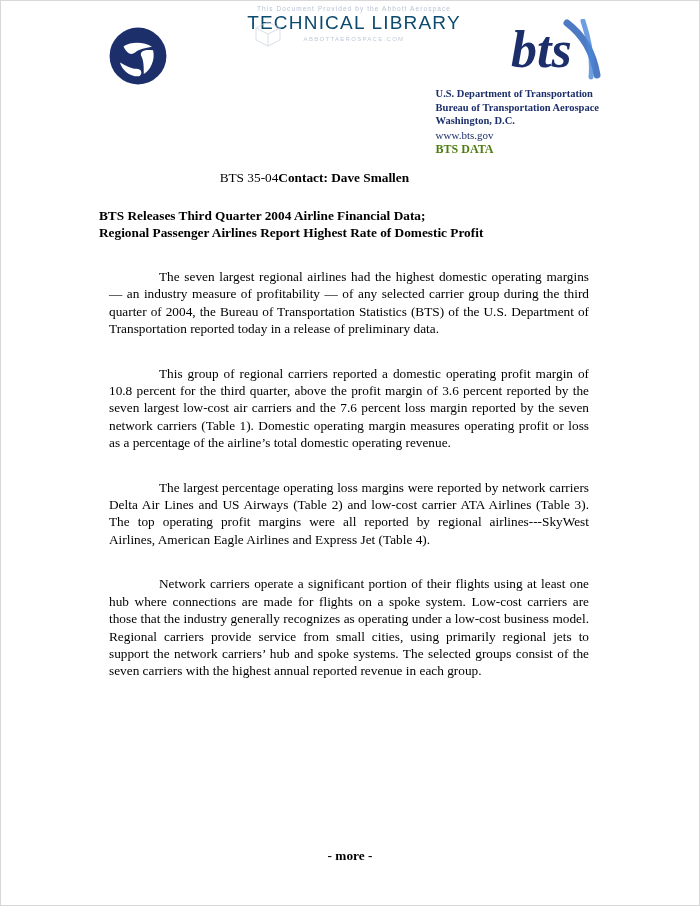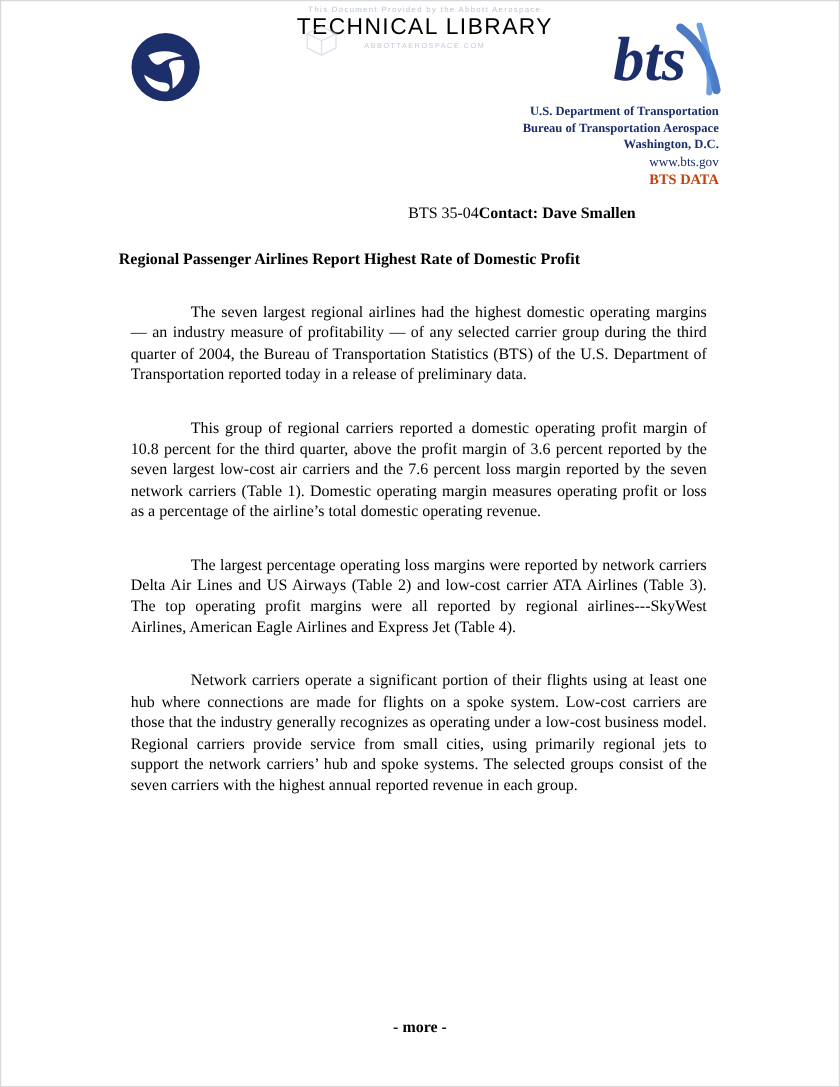--- a/index.html
+++ b/index.html
@@ -38,21 +38,21 @@
     font-family: "Liberation Sans", sans-serif;
     font-size: 6.5px;
     letter-spacing: 1.1px;
     color: #b9c4d4;
     margin: 0 0 1px 0;
   }
   .wm-main {
     font-family: "Liberation Sans", sans-serif;
     font-size: 19px;
     letter-spacing: 1.2px;
-    color: #000000;
+    color: #0c4a6e;
     line-height: 20px;
     margin: 0;
   }
   .wm-sub {
     font-family: "Liberation Sans", sans-serif;
     font-size: 6px;
     letter-spacing: 1.3px;
     color: #bfc9d8;
     margin: 3px 0 0 0;
   }
@@ -81,53 +81,52 @@
     top: 18px;
     width: 106px;
     height: 62px;
   }
 
   
   .agency {
     position: absolute;
     right: 100px;
     top: 86px;
-    text-align: right;
     font-family: "Liberation Serif", serif;
     font-size: 10.5px;
     line-height: 13.5px;
     color: #1c2f6b;
     font-weight: bold;
   }
   .agency .web {
     font-weight: normal;
     font-size: 11px;
     color: #1c2f6b;
     padding-top: 1px;
   }
   .agency .btsdata {
     font-weight: bold;
     font-size: 12px;
-    color: #c2410c;
+    color: #4d7c0f;
     padding-top: 1px;
   }
 
   
   .content {
     position: absolute;
     left: 98px;
     top: 168px;
     width: 500px;
     font-size: 13.3px;
     line-height: 17.4px;
   }
 
   .meta-row {
     display: flex;
-    justify-content: flex-end;
+    justify-content: center;
     font-size: 13.3px;
     line-height: 18px;
   }
   .meta-left { text-align: left; }
   .meta-right { text-align: left; width: 200px; font-weight: bold; }
 
   .headline {
     font-weight: bold;
     font-size: 13.3px;
     line-height: 17px;
@@ -191,20 +190,21 @@
   </div>
 
   <div class="content">
 
     <div class="meta-row">
       <div class="meta-left">BTS 35-04</div>
       <div class="meta-right">Contact: Dave Smallen</div>
     </div>
 
     <div class="headline">
+      <div>BTS Releases Third Quarter 2004 Airline Financial Data;</div>
       <div>Regional Passenger Airlines Report Highest Rate of Domestic Profit</div>
     </div>
 
     <p class="para">The seven largest regional airlines had the highest domestic operating margins — an industry measure of profitability — of any selected carrier group during the third quarter of 2004, the Bureau of Transportation Statistics (BTS) of the U.S. Department of Transportation reported today in a release of preliminary data.</p>
     <p class="para">This group of regional carriers reported a domestic operating profit margin of 10.8 percent for the third quarter, above the profit margin of 3.6 percent reported by the seven largest low-cost air carriers and the 7.6 percent loss margin reported by the seven network carriers (Table 1).  Domestic operating margin measures operating profit or loss as a percentage of the airline’s total domestic operating revenue.</p>
     <p class="para">The largest percentage operating loss margins were reported by network carriers Delta Air Lines and US Airways (Table 2) and low-cost carrier ATA Airlines (Table 3). The top operating profit margins were all reported by regional airlines---SkyWest Airlines, American Eagle Airlines and Express Jet (Table 4).</p>
     <p class="para">Network carriers operate a significant portion of their flights using at least one hub where connections are made for flights on a spoke system. Low-cost carriers are those that the industry generally recognizes as operating under a low-cost business model. Regional carriers provide service from small cities, using primarily regional jets to support the network carriers’ hub and spoke systems. The selected groups consist of the seven carriers with the highest annual reported revenue in each group.</p>
   </div>
 
   <div class="more">- more -</div>

